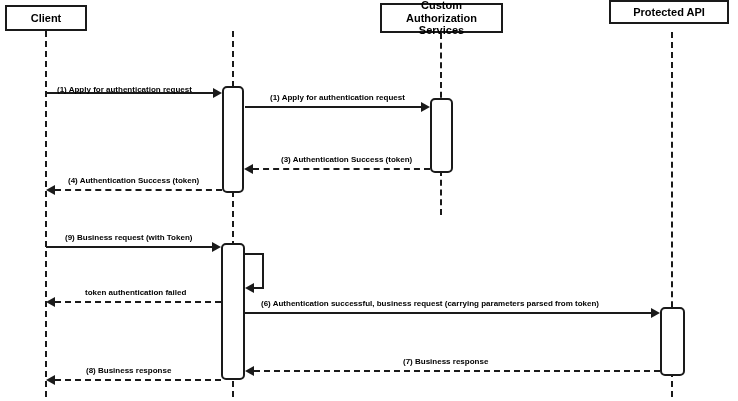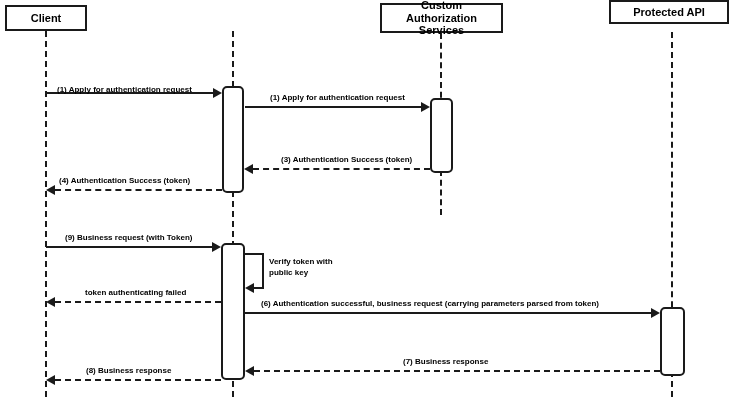--- a/index.html
+++ b/index.html
@@ -66,35 +66,34 @@
 
   <div class="msg-label" style="left:270px;top:93px">(1) Apply for authentication request</div>
   <div class="line-solid" style="left:245px;top:106px;width:176px"></div>
   <div class="head-right" style="left:421px;top:102px"></div>
 
 
   <div class="msg-label" style="left:281px;top:155px">(3) Authentication Success (token)</div>
   <div class="line-dashed" style="left:253px;top:168px;width:177px"></div>
   <div class="head-left" style="left:244px;top:164px"></div>
 
-  <div class="msg-label" style="left:59px;top:176px">(4) Authentication Success (token)</div>
+  <div class="msg-label" style="left:68px;top:176px">(4) Authentication Success (token)</div>
   <div class="line-dashed" style="left:55px;top:189px;width:167px"></div>
   <div class="head-left" style="left:46px;top:185px"></div>
 
   <div class="msg-label" style="left:65px;top:233px">(9) Business request (with Token)</div>
   <div class="line-solid" style="left:46px;top:246px;width:166px"></div>
   <div class="head-right" style="left:212px;top:242px"></div>
 
   <div class="line-solid" style="left:245px;top:253px;width:19px"></div>
   <div class="vline-solid" style="left:262px;top:253px;height:36px"></div>
   <div class="line-solid" style="left:254px;top:287px;width:10px"></div>
   <div class="head-left" style="left:245px;top:283px"></div>
-  <div class="note" style="left:269px;top:257px;width:72px">Verify token with public key</div>
 
-  <div class="msg-label" style="left:85px;top:288px">token authenticating failed</div>
+  <div class="msg-label" style="left:85px;top:288px">token authentication failed</div>
   <div class="line-dashed" style="left:55px;top:301px;width:166px"></div>
   <div class="head-left" style="left:46px;top:297px"></div>
 
   <div class="msg-label" style="left:261px;top:299px">(6) Authentication successful, business request (carrying parameters parsed from token)</div>
   <div class="line-solid" style="left:245px;top:312px;width:406px"></div>
   <div class="head-right" style="left:651px;top:308px"></div>
 
   <div class="msg-label" style="left:403px;top:357px">(7) Business response</div>
   <div class="line-dashed" style="left:254px;top:370px;width:406px"></div>
   <div class="head-left" style="left:245px;top:366px"></div>

